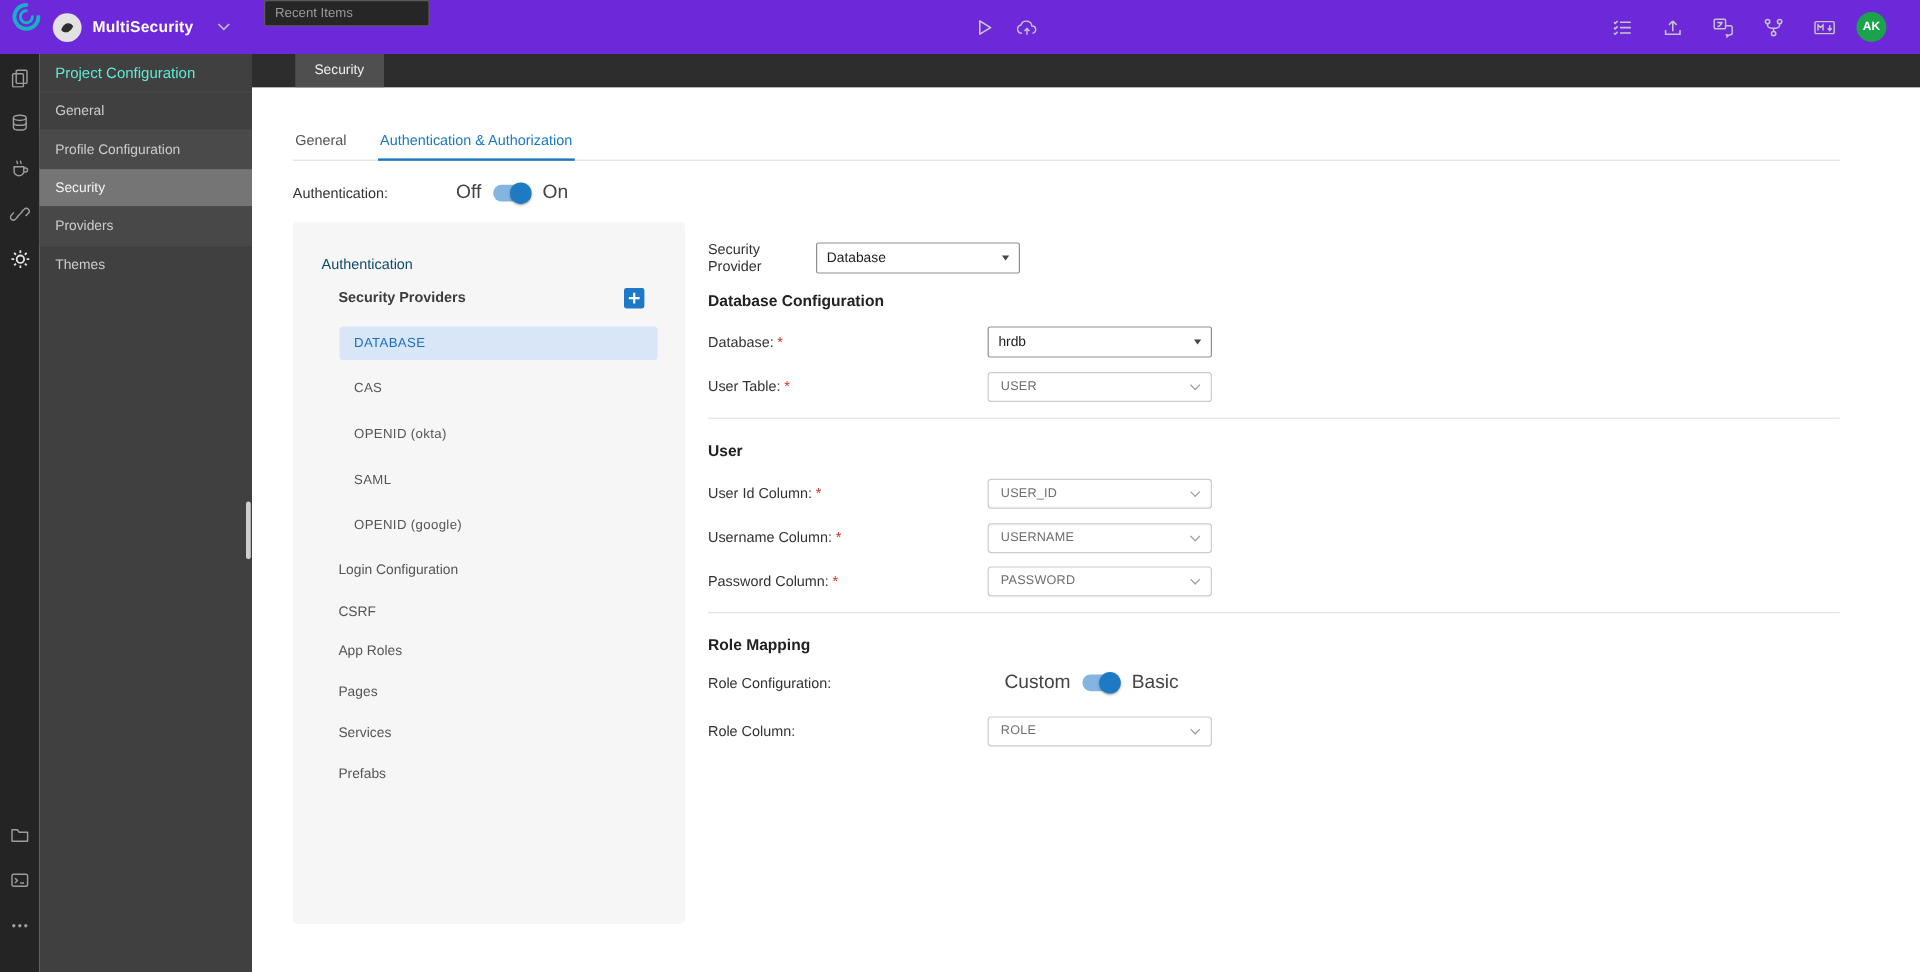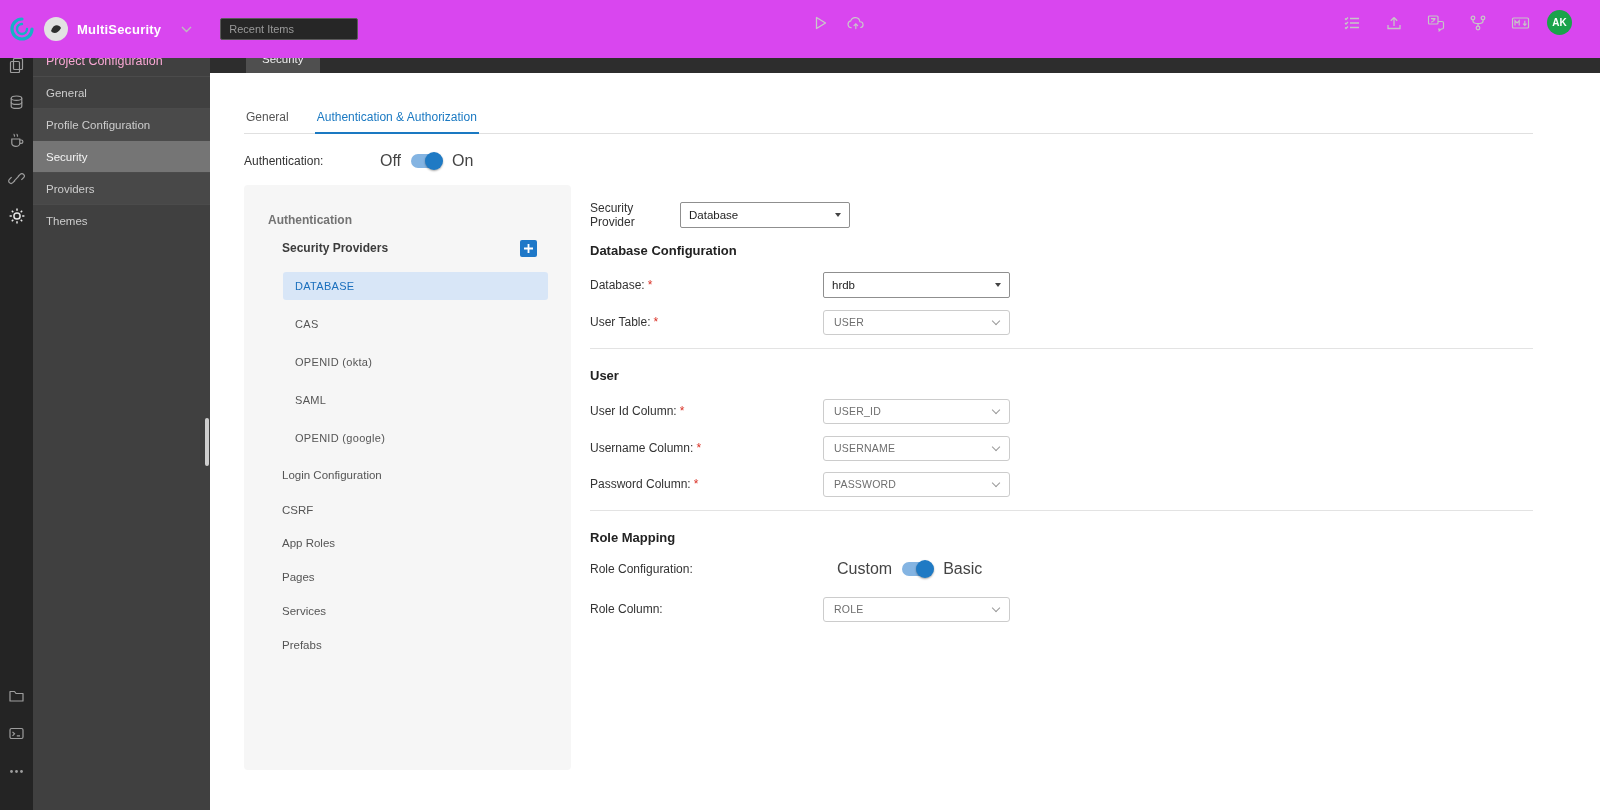--- a/index.html
+++ b/index.html
@@ -1,22 +1,22 @@
 <!DOCTYPE html>
 <html><head>
 <meta charset="utf-8">
 <style>
   *{box-sizing:border-box;margin:0;padding:0}
   html,body{width:1600px;height:810px;overflow:hidden;background:#fff;
     font-family:"Liberation Sans",sans-serif;-webkit-font-smoothing:antialiased}
   .root{position:relative;width:1600px;height:810px}
 
   
-  .topbar{position:absolute;left:0;top:0;width:1600px;height:58px;background:#d946ef;
-    display:flex;align-items:center;z-index:10}
+  .topbar{position:absolute;left:0;top:0;width:1600px;height:45px;background:#6d28d9;
+    display:flex;z-index:10}
   .logo{margin-left:8px;width:28px;height:28px;display:flex;align-items:center;justify-content:center}
   .app-switch{display:flex;align-items:center;margin-left:8px}
   .proj-avatar{width:24px;height:24px;border-radius:50%;background:#e2e2e2;
     display:flex;align-items:center;justify-content:center}
   .proj-name{color:#fff;font-size:13px;font-weight:700;margin-left:9px;letter-spacing:.2px}
   .switch-chev{margin-left:20px;display:flex;align-items:center}
   .recent-input{margin-left:28px;width:138px;height:22px;background:#262626;border:1px solid #5a5a5a;
     border-radius:2px;color:#c2c2c2;font-size:11px;padding:0 8px;outline:none;
     font-family:"Liberation Sans",sans-serif}
   .recent-input::placeholder{color:#9a9a9a}
@@ -28,21 +28,21 @@
     display:flex;align-items:center;justify-content:center}
 
   
   .rail{position:absolute;left:0;top:45px;width:33px;height:765px;background:#242424;
     display:flex;flex-direction:column;align-items:center;padding-bottom:20px}
   .rail-item{width:33px;height:38px;display:flex;align-items:center;justify-content:center}
   .rail-spacer{flex:1}
 
   
   .sidebar{position:absolute;left:33px;top:45px;width:177px;height:765px;background:#404040}
-  .sb-title{height:31px;display:flex;align-items:center;padding:4px 13px;color:#f9a8d4;font-size:12.5px}
+  .sb-title{height:31px;display:flex;align-items:center;padding:4px 13px;color:#5eead4;font-size:12.5px}
   .sb-item{height:32px;display:flex;align-items:center;padding:0 13px;font-size:11.5px;
     color:#cdcdcd;border-top:1px solid #4b4b4b;cursor:default}
   .sb-item.shade1{background:#4a4a4a}
   .sb-item.shade2{background:#484848}
   .sb-item.active{background:#757575;color:#f4f4f4}
   .sb-thumb{position:absolute;right:1px;top:373px;width:4px;height:48px;background:#cfcfcf;border-radius:2px}
 
   
   .tabstrip{position:absolute;left:210px;top:45px;width:1390px;height:28px;background:#2d2d2d}
   .strip-tab{position:absolute;left:36px;top:0;height:28px;background:#4f4f4f;color:#efefef;
@@ -61,21 +61,21 @@
   .auth-label{width:136px;font-size:12px;color:#333}
   .tgl-txt{font-size:16px;color:#444}
   .switch{position:relative;width:31px;height:14px;border-radius:7px;background:#84b4e2;margin:0 10px}
   .switch .knob{position:absolute;top:-2px;right:-1px;width:18px;height:18px;border-radius:50%;
     background:#1f7ac4;box-shadow:0 1px 2px rgba(0,0,0,.35)}
 
   
   .tree{position:absolute;left:34px;top:112px;width:327px;height:585px;background:#f6f6f6;
     border-radius:4px;padding-top:22px}
   .tree-h{height:26px;display:flex;align-items:center;padding-left:24px;
-    font-size:12px;font-weight:700;color:#737373}
+    font-size:12px;font-weight:400;color:#0c4a6e}
   .tree-h.muted{color:#9b9b9b;font-weight:400;height:30px}
   .tree-sp{height:30px;display:flex;align-items:center;justify-content:space-between;
     padding:0 34px 0 38px;font-size:12px;font-weight:700;color:#3c3c3c}
   .add-btn{width:17px;height:17px;background:#1e78c8;border-radius:2px;position:relative;cursor:pointer}
   .prov-list{margin-top:4px}
   .prov-row{height:38px;display:flex;align-items:center;padding:0 23px 0 39px}
   .prov{flex:1;height:28px;display:flex;align-items:center;padding-left:12px;border-radius:3px;
     font-size:11px;color:#555;letter-spacing:.3px;cursor:default}
   .prov.selected{background:#d8e6f7;color:#1a6fbd}
   .tree-item{display:flex;align-items:center;padding-left:38px;font-size:11.5px;color:#555;cursor:default}

